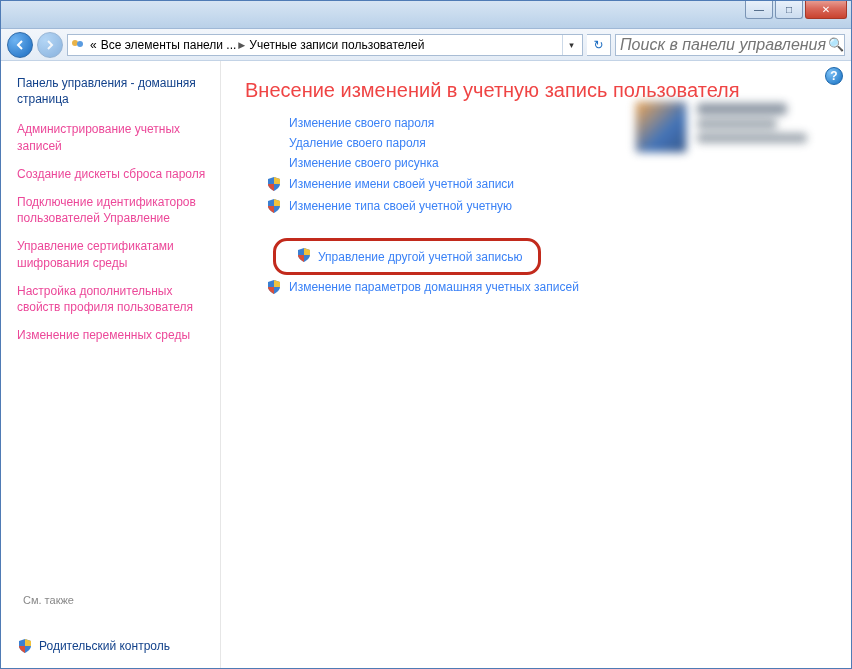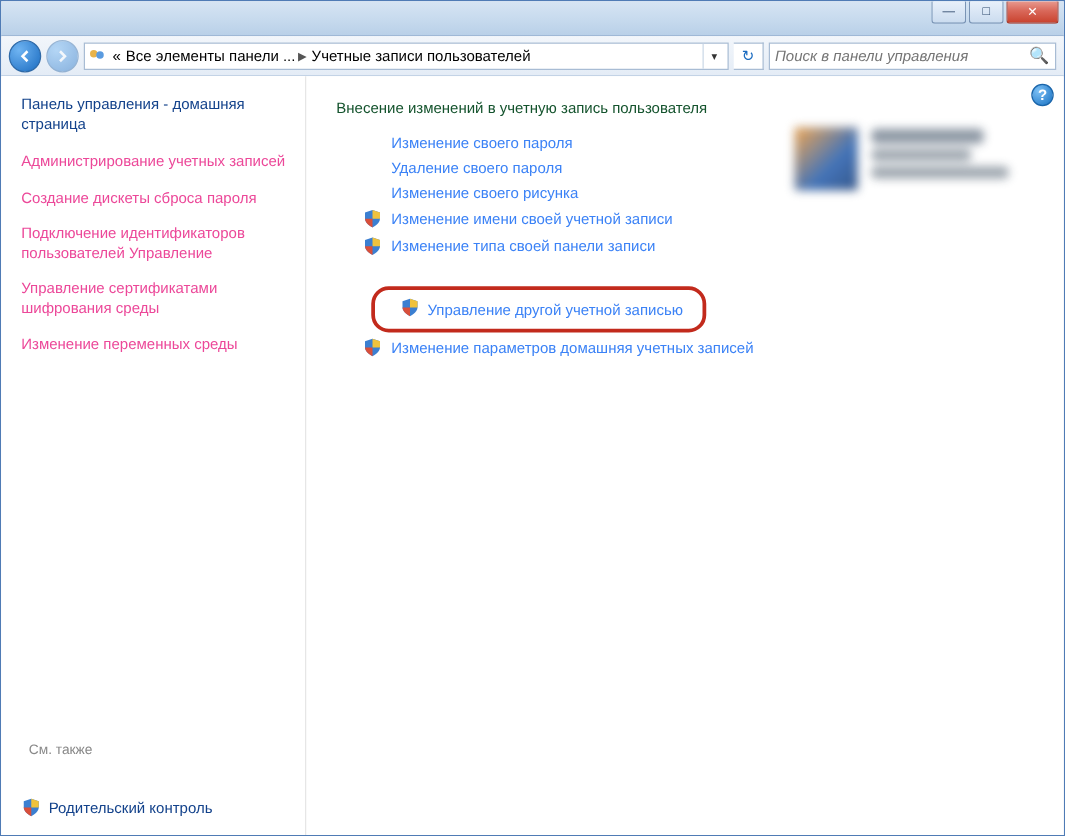--- a/index.html
+++ b/index.html
@@ -92,32 +92,32 @@
   }
   .search-box {
     width: 230px; height: 22px;
     border: 1px solid #a8bcd4;
     background: #fff;
     display: flex; align-items: center;
     padding: 0 4px;
   }
   .search-box input {
     flex: 1; border: none; outline: none;
-    font-size: 12px; font-style: italic; color: #888;
+    font-size: 16px; font-style: italic; color: #888;
   }
   .search-icon { color: #3a72b5; font-size: 13px; }
   
   .body-pane {
     flex: 1;
     display: flex;
     background: #fff;
     position: relative;
   }
   .sidebar {
-    width: 244px;
+    width: 220px;
     background: #fff;
     border-right: 1px solid #e6e6e6;
     padding: 14px 14px 8px 16px;
     display: flex;
     flex-direction: column;
   }
   .cp-home {
     font-size: 12px;
     color: #13428b;
     margin-bottom: 14px;
@@ -161,22 +161,22 @@
     width: 18px; height: 18px;
     border-radius: 50%;
     background: radial-gradient(circle at 30% 30%, #7cc0f5, #1670c2);
     color: #fff;
     font-size: 12px;
     font-weight: bold;
     display:flex; align-items:center; justify-content:center;
     border: 1px solid #1a65aa;
   }
   .page-title {
-    font-size: 12px;
-    color: #14532d;
+    font-size: 20px;
+    color: #ef4444;
     margin-bottom: 14px;
   }
   .task-list { margin-left: 20px; }
   .task-item {
     display: flex;
     align-items: center;
     gap: 6px;
     margin-bottom: 6px;
   }
   .task-item .shield-slot { width: 18px; display: flex; justify-content: center; }
@@ -266,20 +266,21 @@
   </div>
 
   <div class="body-pane">
 
     <div class="sidebar">
       <div class="cp-home">Панель управления - домашняя страница</div>
       <div class="side-link">Администрирование учетных записей</div>
       <div class="side-link">Создание дискеты сброса пароля</div>
       <div class="side-link">Подключение идентификаторов пользователей Управление</div>
       <div class="side-link">Управление сертификатами шифрования среды</div>
+      <div class="side-link">Настройка дополнительных свойств профиля пользователя</div>
       <div class="side-link">Изменение переменных среды</div>
       <div class="side-spacer"></div>
       <div class="see-also">См. также</div>
       <div class="side-foot">
         <span class="shield">
           <svg viewBox="0 0 16 16">
               <path d="M8 1 L14 3 V8 C14 12 8 15 8 15 C8 15 2 12 2 8 V3 Z" fill="#3b7fd1"></path>
               <path d="M8 1 L14 3 V8 H8 Z" fill="#f0c23c"></path>
               <path d="M8 8 H2 V8 C2 12 8 15 8 15 Z" fill="#d94f3a"></path>
             </svg>
@@ -325,21 +326,21 @@
           <span class="task-link">Изменение имени своей учетной записи</span>
         </div>
         <div class="task-item">
           <span class="shield-slot">
             <span class="shield"><svg viewBox="0 0 16 16">
                   <path d="M8 1 L14 3 V8 C14 12 8 15 8 15 C8 15 2 12 2 8 V3 Z" fill="#3b7fd1"></path>
                   <path d="M8 1 L14 3 V8 H8 Z" fill="#f0c23c"></path>
                   <path d="M8 8 H2 V8 C2 12 8 15 8 15 Z" fill="#d94f3a"></path>
                 </svg></span>
           </span>
-          <span class="task-link">Изменение типа своей панели записи</span>
+          <span class="task-link">Изменение типа своей учетной учетную</span>
         </div>
 
         <div class="task-gap"></div>
 
         <div class="highlight-box">
           <span class="shield-slot">
             <span class="shield"><svg viewBox="0 0 16 16">
                   <path d="M8 1 L14 3 V8 C14 12 8 15 8 15 C8 15 2 12 2 8 V3 Z" fill="#3b7fd1"></path>
                   <path d="M8 1 L14 3 V8 H8 Z" fill="#f0c23c"></path>
                   <path d="M8 8 H2 V8 C2 12 8 15 8 15 Z" fill="#d94f3a"></path>

